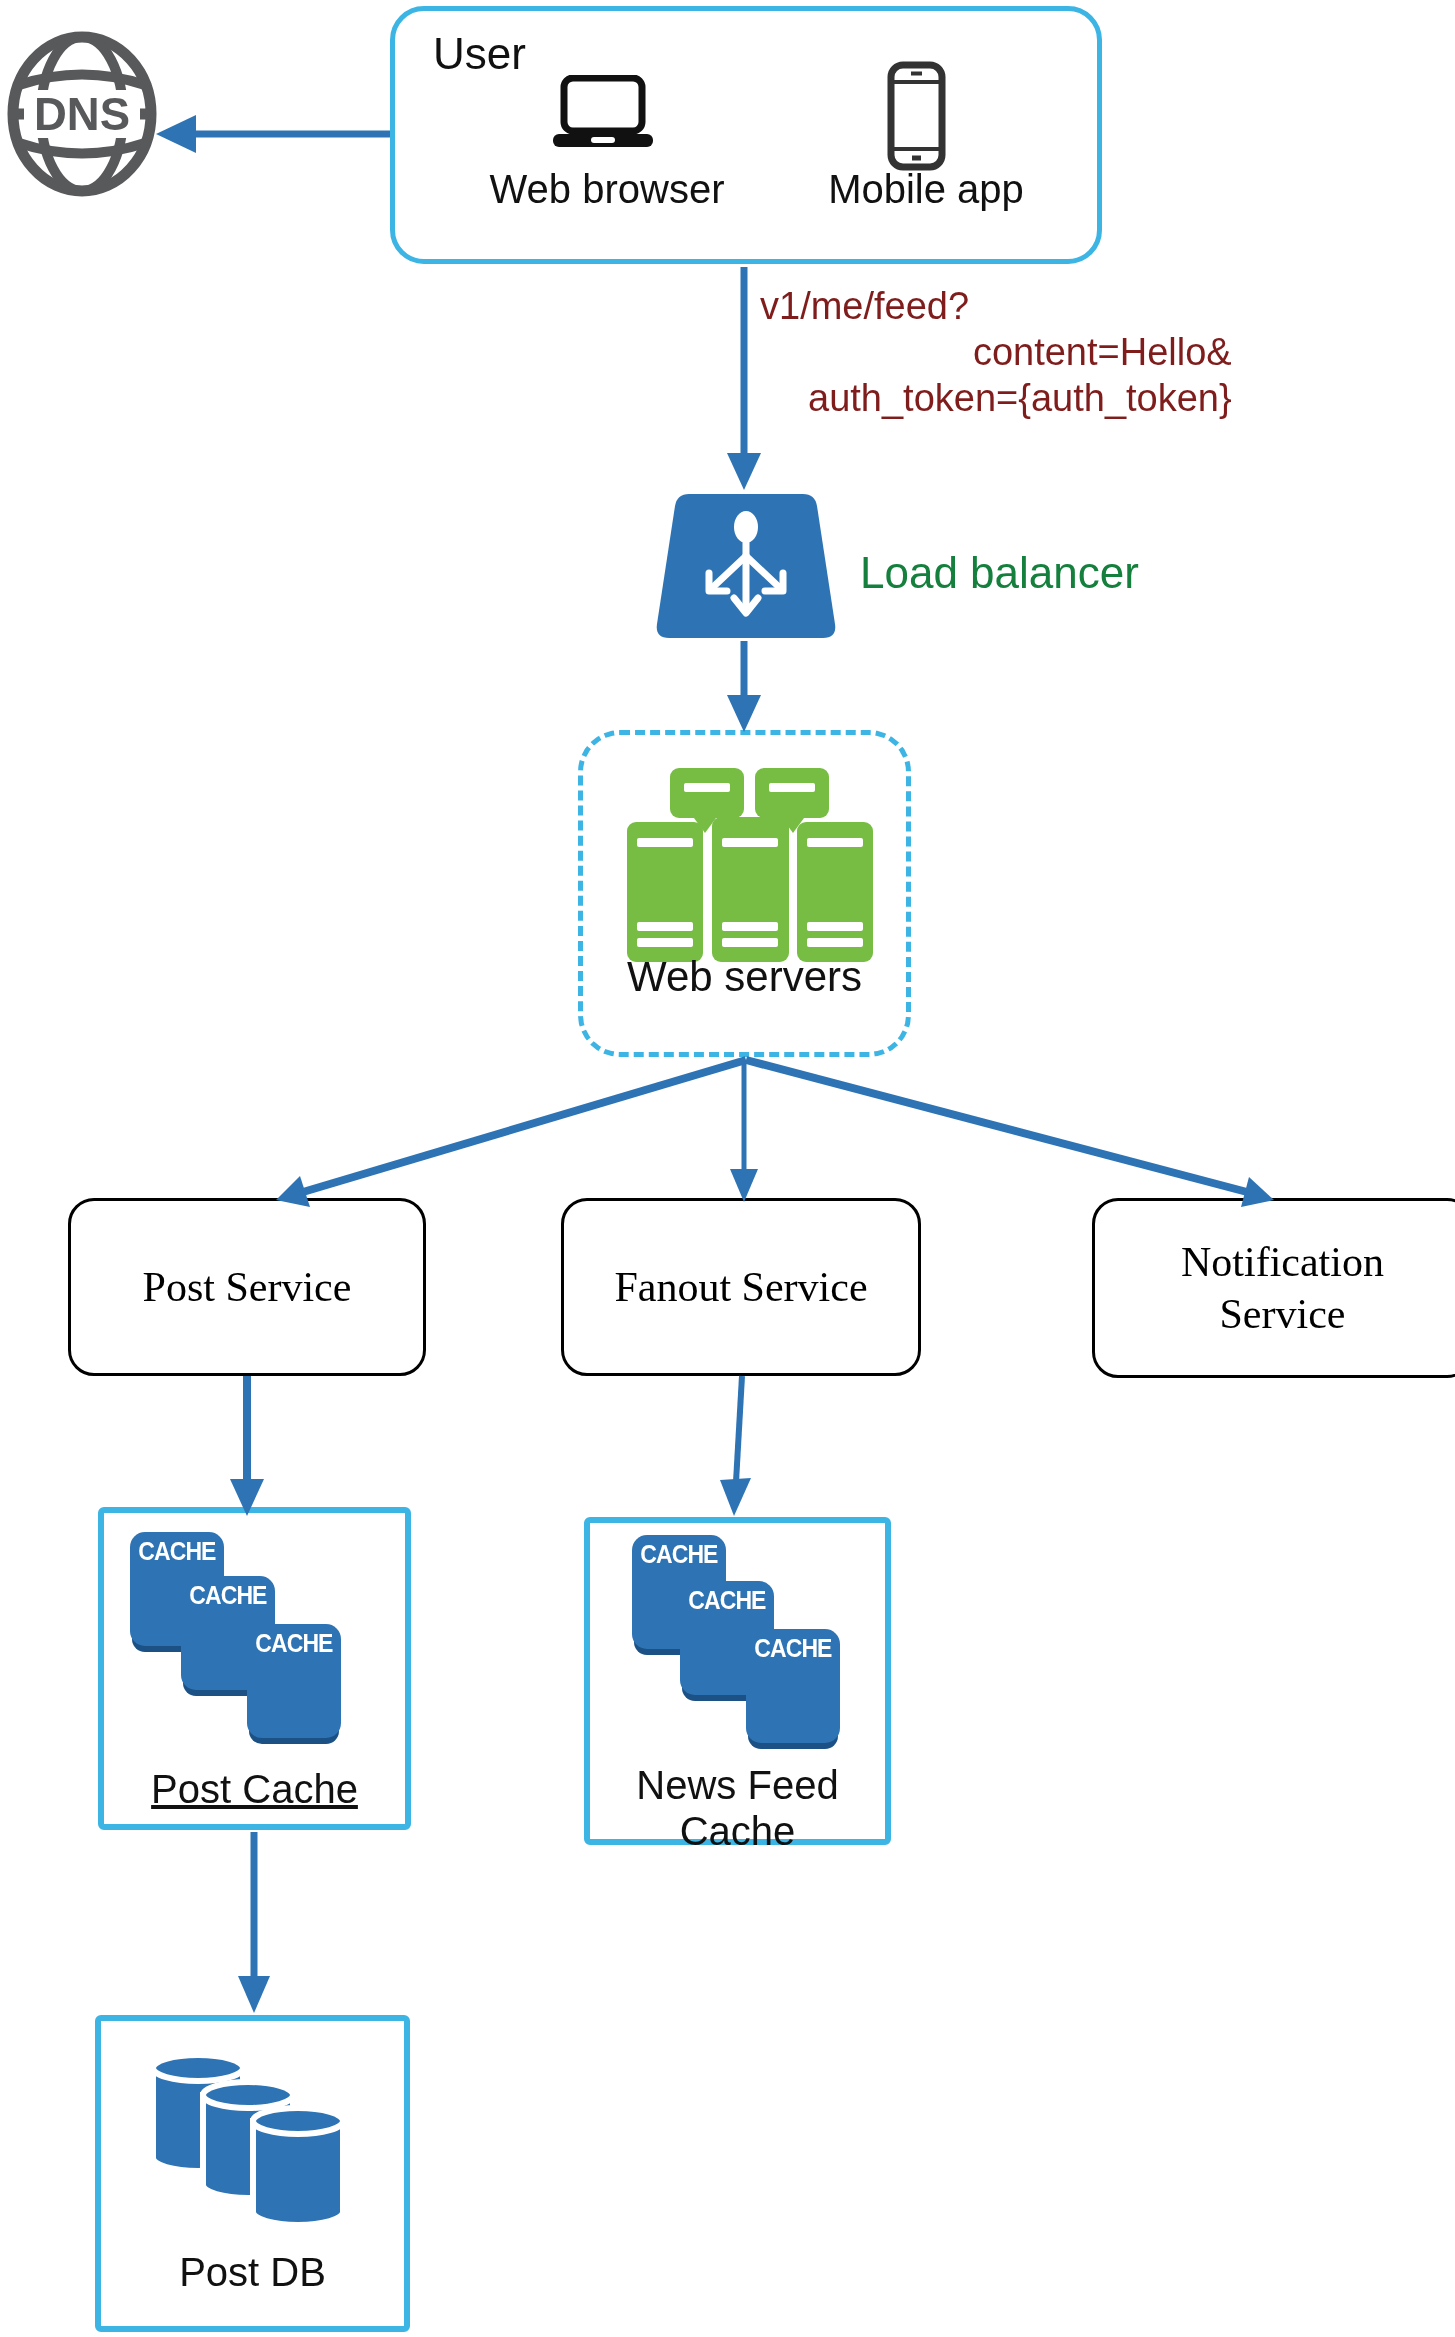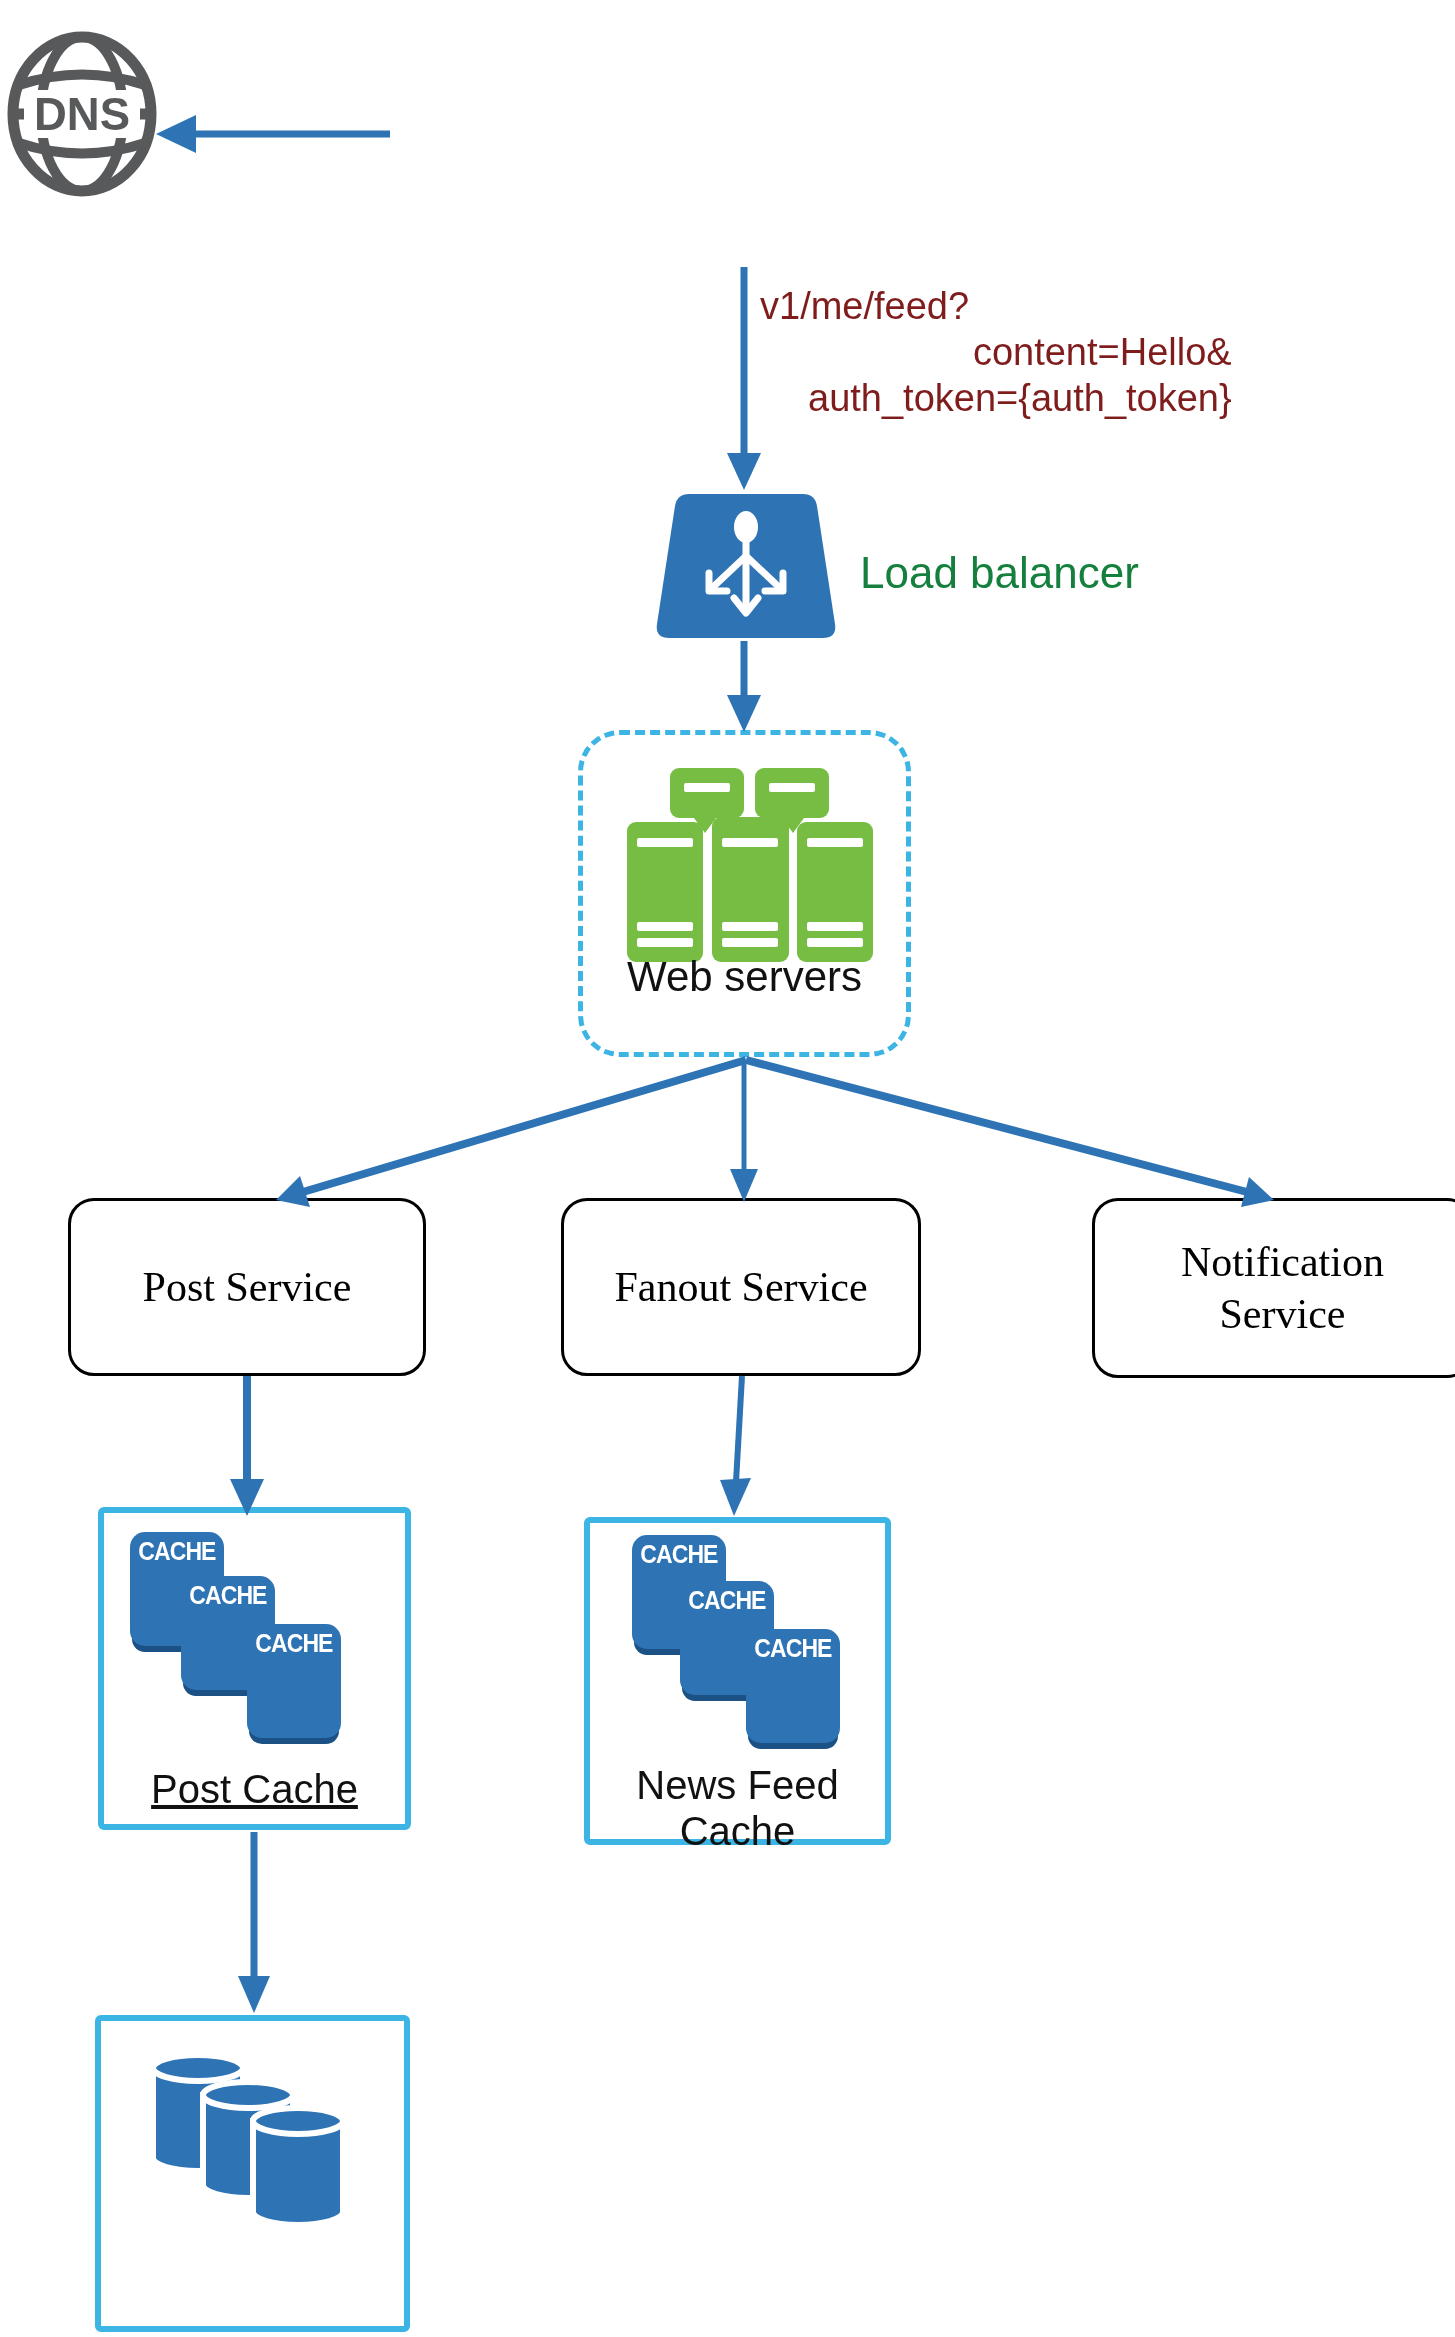--- a/index.html
+++ b/index.html
@@ -59,20 +59,38 @@
       <ellipse cx="76" cy="84" rx="69" ry="77" stroke-width="11"></ellipse>
       <ellipse cx="76" cy="84" rx="41" ry="77" stroke-width="10"></ellipse>
       <path d="M13,55 Q76,34 139,55" stroke-width="10"></path>
       <path d="M13,113 Q76,134 139,113" stroke-width="10"></path>
     </g>
     <rect x="24" y="60" width="104" height="48" fill="#fff"></rect>
     <path d="M2,84 H18 M134,84 H150" stroke="#58595B" stroke-width="11"></path>
     <text x="76" y="100" text-anchor="middle" font-family="Liberation Sans, sans-serif" font-weight="bold" font-size="47" fill="#58595B" textLength="96" lengthAdjust="spacingAndGlyphs">DNS</text>
   </svg>
 
+  <div class="abs user-box">
+    <div class="abs user-title">User</div>
+
+    <svg class="abs" style="left:158px;top:64px" width="100" height="74" viewBox="0 0 100 74">
+      <rect x="11" y="3" width="78" height="53" rx="9" fill="none" stroke="#111" stroke-width="7"></rect>
+      <rect x="0" y="59" width="100" height="13" rx="6" fill="#111"></rect>
+      <rect x="38" y="62" width="24" height="6" rx="3" fill="#fff"></rect>
+    </svg>
+    <div class="abs device-label" style="left:62px;">Web browser</div>
+
+    <svg class="abs" style="left:492px;top:50px" width="59" height="110" viewBox="0 0 59 110">
+      <rect x="4" y="4" width="51" height="102" rx="12" fill="none" stroke="#333" stroke-width="7"></rect>
+      <path d="M4,21 H55 M4,88 H55" stroke="#333" stroke-width="4"></path>
+      <path d="M24,12.5 H35" stroke="#333" stroke-width="4"></path>
+      <path d="M25,97 H34" stroke="#333" stroke-width="5"></path>
+    </svg>
+    <div class="abs device-label" style="left:381px;">Mobile app</div>
+  </div>
 
   <div class="abs request">
     <div>v1/me/feed?</div>
     <div class="indent">content=Hello&amp;</div>
     <div class="indent">auth_token={auth_token}</div>
   </div>
 
   <svg class="abs" style="left:655px;top:490px" width="182" height="152" viewBox="0 0 182 152">
     <path d="M34,4 L148,4 Q160,4 162,16 L180,134 Q182,148 168,148 L14,148 Q0,148 2,134 L20,16 Q22,4 34,4 Z" fill="#2E74B5"></path>
     <ellipse cx="91" cy="37" rx="12" ry="16" fill="#fff"></ellipse>
@@ -153,20 +171,21 @@
     <svg class="abs" style="left:0;top:0" width="303" height="305" viewBox="0 0 303 305">
       <g stroke="#fff" stroke-width="6" fill="#2E74B5">
         <path d="M52,47 V137 A45,13 0 0 0 142,137 V47 Z"></path>
         <ellipse cx="97" cy="47" rx="45" ry="13"></ellipse>
         <path d="M102,74 V164 A45,13 0 0 0 192,164 V74 Z"></path>
         <ellipse cx="147" cy="74" rx="45" ry="13"></ellipse>
         <path d="M152,100 V191 A45,13 0 0 0 242,191 V100 Z"></path>
         <ellipse cx="197" cy="100" rx="45" ry="13"></ellipse>
       </g>
     </svg>
+    <div class="abs cache-label" style="top:228px;">Post DB</div>
   </div>
 
   <svg class="abs" style="left:0;top:0" width="1455" height="2337" viewBox="0 0 1455 2337">
     <g stroke="#2E74B5" fill="#2E74B5">
 
       <g>
         <line x1="390" y1="134" x2="190" y2="134" stroke-width="7"></line>
         <polygon points="156,134 196,115 196,153" stroke="none"></polygon>
       </g>
 

